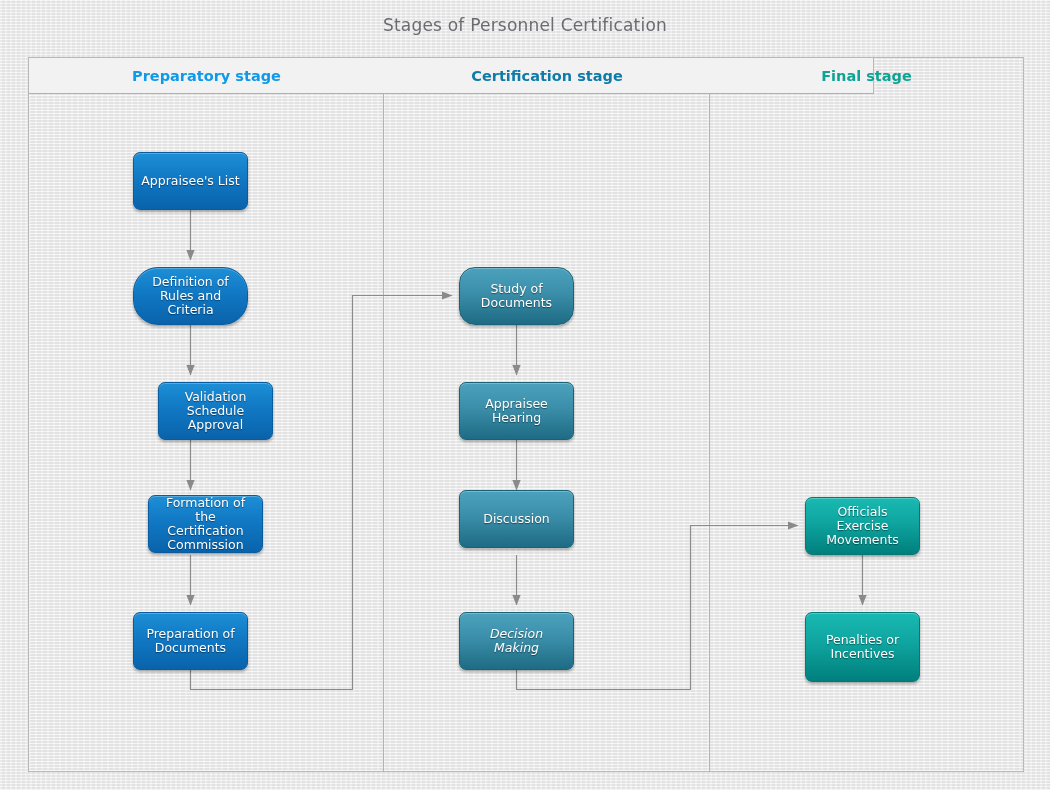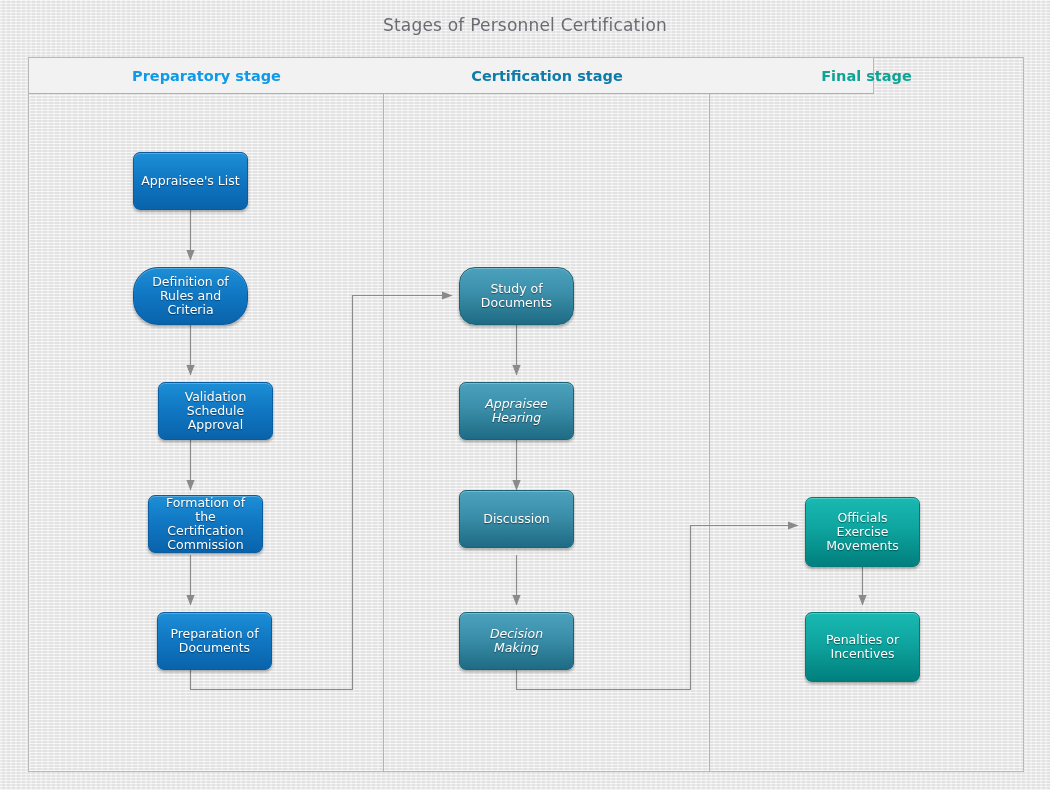--- a/index.html
+++ b/index.html
@@ -174,27 +174,27 @@
       <div class="node blue" style="left: 133px; top: 152px; width: 115px; height: 58px;"><span>Appraisee's List</span></div>
       <div class="node blue" style="left: 133px; top: 267px; width: 115px; height: 58px; border-radius: 25px;"><span>Definition of
 Rules and
 Criteria</span></div>
       <div class="node blue" style="left: 133px; top: 382px; width: 115px; height: 58px; margin-left: 25px;"><span>Validation
 Schedule
 Approval</span></div>
       <div class="node blue" style="left: 133px; top: 495px; width: 115px; height: 58px; margin-left: 15px;"><span>Formation of the
 Certification
 Commission</span></div>
-      <div class="node blue" style="left: 133px; top: 612px; width: 115px; height: 58px; margin-left: 24px;"><span>Preparation of
+      <div class="node blue" style="left: 133px; top: 612px; width: 115px; height: 58px;"><span>Preparation of
 Documents</span></div>
       <div class="node teal" style="left: 459px; top: 267px; width: 115px; height: 58px; border-radius: 16px;"><span>Study of
 Documents</span></div>
-      <div class="node teal" style="left: 459px; top: 382px; width: 115px; height: 58px; font-style: italic;"><span>Appraisee
+      <div class="node teal" style="left: 459px; top: 382px; width: 115px; height: 58px;"><span>Appraisee
 Hearing</span></div>
       <div class="node teal" style="left: 459px; top: 490px; width: 115px; height: 58px;"><span>Discussion</span></div>
       <div class="node teal" style="left: 459px; top: 612px; width: 115px; height: 58px; font-style: italic;"><span>Decision Making</span></div>
-      <div class="node green" style="left: 805px; top: 497px; width: 115px; height: 70px;"><span>Officials Exercise
+      <div class="node green" style="left: 805px; top: 497px; width: 115px; height: 58px;"><span>Officials Exercise
 Movements</span></div>
       <div class="node green" style="left: 805px; top: 612px; width: 115px; height: 70px;"><span>Penalties or
 Incentives</span></div>
     </div>
 
 </div>
 
 </body></html>

